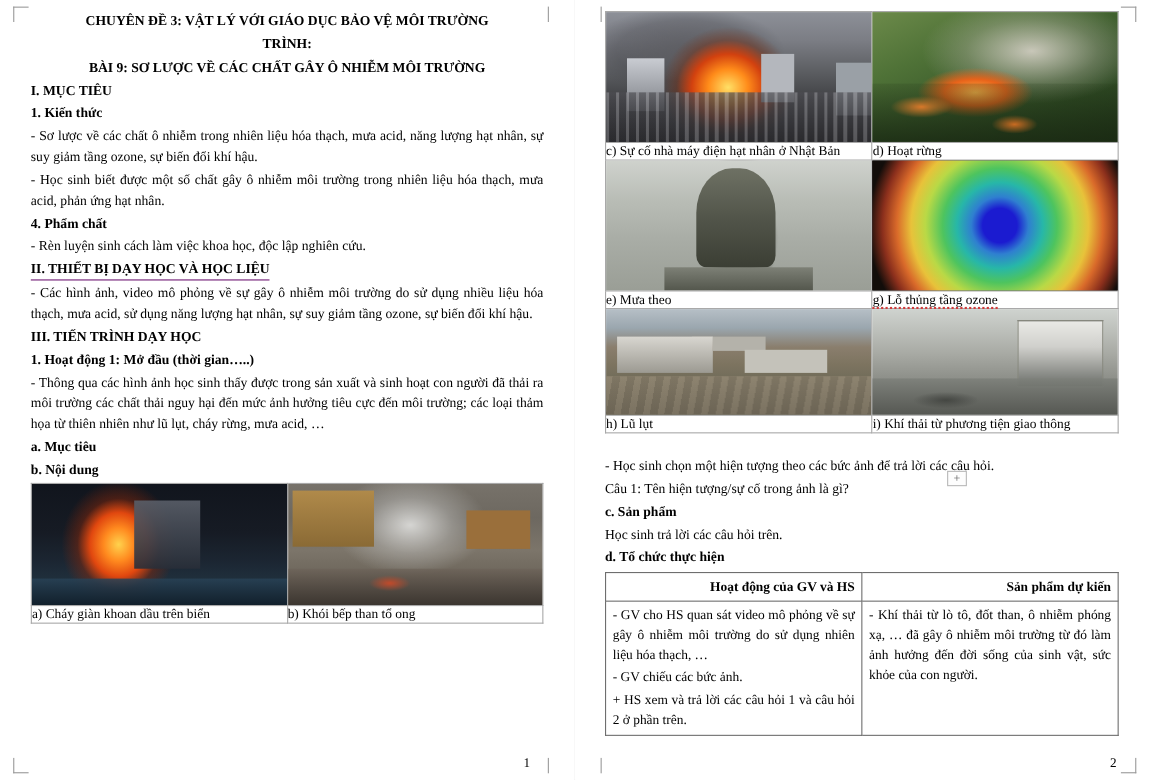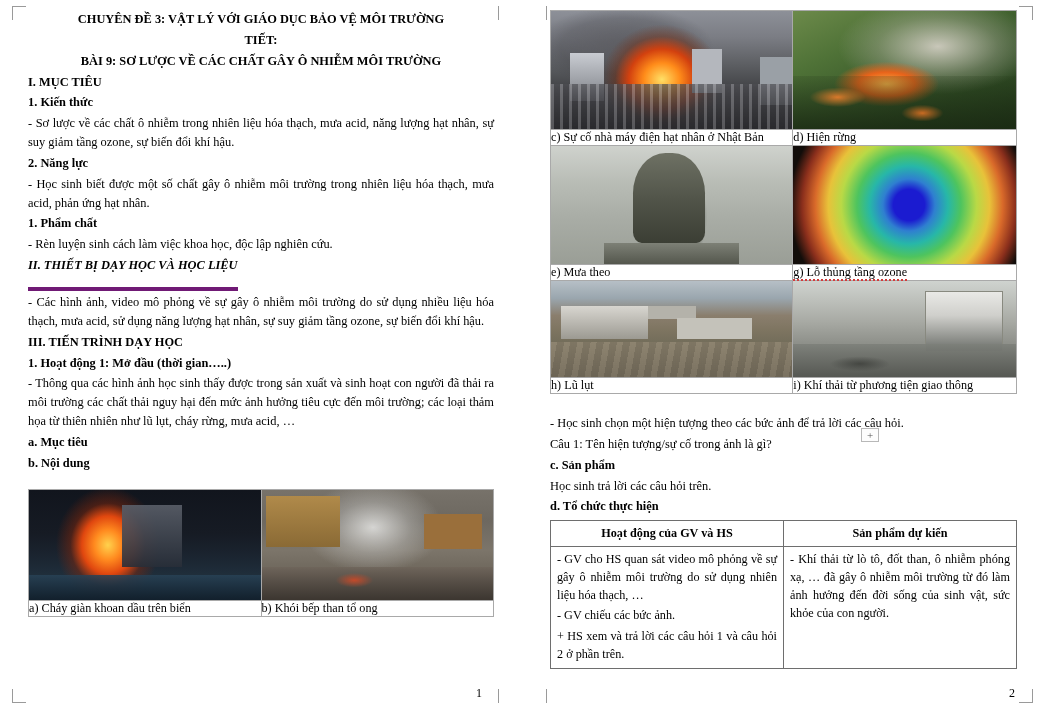--- a/index.html
+++ b/index.html
@@ -36,41 +36,40 @@
     font-size: 12.4px;
     line-height: 1.52;
     color: #000;
   }
   .ctr { text-align: center; }
   .b { font-weight: bold; }
   .para { margin: 0 0 2px 0; }
   .para-just { text-align: justify; }
   .heading-underline {
     display: inline-block;
-    border-bottom: 4px solid #701a75;
-    padding-bottom: 12px;
-    font-style: italic;
+    border-bottom: 1px solid #701a75;
+    padding-bottom: 0px;
   }
   .spell-underline {
     border-bottom: 2px dotted #d23b3b;
   }
   .page-num {
     position: absolute;
     bottom: 8px;
     font-size: 12px;
     color: #000;
   }
   .page-num-left { right: 40px; }
   .page-num-right { right: 30px; }
 
   
   table.imgtbl {
     border-collapse: collapse;
     width: 100%;
-    margin-top: 16px;
+    margin-top: 2px;
   }
   table.imgtbl td {
     border: 1px solid #a9a9a9;
     padding: 0;
     vertical-align: top;
   }
   td.capcell {
     font-size: 12.2px;
     padding: 2px 4px 3px 5px;
     white-space: nowrap;
@@ -88,21 +87,21 @@
     font-size: 12.2px;
   }
   table.contenttbl th, table.contenttbl td {
     border: 1px solid #6e6e6e;
     padding: 3px 6px;
     vertical-align: top;
     text-align: justify;
     line-height: 1.5;
   }
   table.contenttbl th {
-    text-align: center;
+    text-align: right;
     font-weight: bold;
   }
   .tbl-cell p { margin: 0 0 2px 0; }
 
   
   .plus-handle {
     position: absolute;
     width: 18px; height: 14px;
     border: 1px solid #b8b8b8;
     background: #fdfdfd;
@@ -249,31 +248,30 @@
 </style>
 </head>
 <body>
 
 <div class="page-wrap">
 
   <div class="page page-left">
 
     <div class="doc-text">
       <p class="para ctr b">CHUYÊN ĐỀ 3: VẬT LÝ VỚI GIÁO DỤC BẢO VỆ MÔI TRƯỜNG</p>
-      <p class="para ctr b">TIẾT:</p>
+      <p class="para ctr b">TRÌNH:</p>
       <p class="para ctr b">BÀI 9: SƠ LƯỢC VỀ CÁC CHẤT GÂY Ô NHIỄM MÔI TRƯỜNG</p>
 
       <p class="para b">I. MỤC TIÊU</p>
       <p class="para b">1. Kiến thức</p>
       <p class="para para-just">- Sơ lược về các chất ô nhiễm trong nhiên liệu hóa thạch, mưa acid, năng lượng hạt nhân, sự suy giảm tầng ozone, sự biến đổi khí hậu.</p>
 
-      <p class="para b">2. Năng lực</p>
       <p class="para para-just">- Học sinh biết được một số chất gây ô nhiễm môi trường trong nhiên liệu hóa thạch, mưa acid, phản ứng hạt nhân.</p>
 
-      <p class="para b">1. Phẩm chất</p>
+      <p class="para b">4. Phẩm chất</p>
       <p class="para para-just">- Rèn luyện sinh cách làm việc khoa học, độc lập nghiên cứu.</p>
 
       <p class="para b">
         <span class="heading-underline">II. THIẾT BỊ DẠY HỌC VÀ HỌC LIỆU</span>
       </p>
       <p class="para para-just">- Các hình ảnh, video mô phỏng về sự gây ô nhiễm môi trường do sử dụng nhiều liệu hóa thạch, mưa acid, sử dụng năng lượng hạt nhân, sự suy giảm tầng ozone, sự biến đổi khí hậu.</p>
 
       <p class="para b">III. TIẾN TRÌNH DẠY HỌC</p>
       <p class="para b">1. Hoạt động 1: Mở đầu (thời gian…..)</p>
       <p class="para para-just">- Thông qua các hình ảnh học sinh thấy được trong sản xuất và sinh hoạt con người đã thải ra môi trường các chất thải nguy hại đến mức ảnh hưởng tiêu cực đến môi trường; các loại thảm họa từ thiên nhiên như lũ lụt, cháy rừng, mưa acid, …</p>
@@ -310,21 +308,21 @@
           <tr>
         <td style="width:52%">
           <div class="ph ph-nuclear photo"></div>
         </td>
         <td style="width:48%">
           <div class="ph ph-forest photo"></div>
         </td>
       </tr>
       <tr>
         <td class="capcell">c) Sự cố nhà máy điện hạt nhân ở Nhật Bản</td>
-        <td class="capcell">d) Hiện rừng</td>
+        <td class="capcell">d) Hoạt rừng</td>
       </tr>
       <tr>
         <td>
           <div class="ph ph-statue photo"></div>
         </td>
         <td>
           <div class="ph ph-ozone photo"></div>
         </td>
       </tr>
       <tr>

